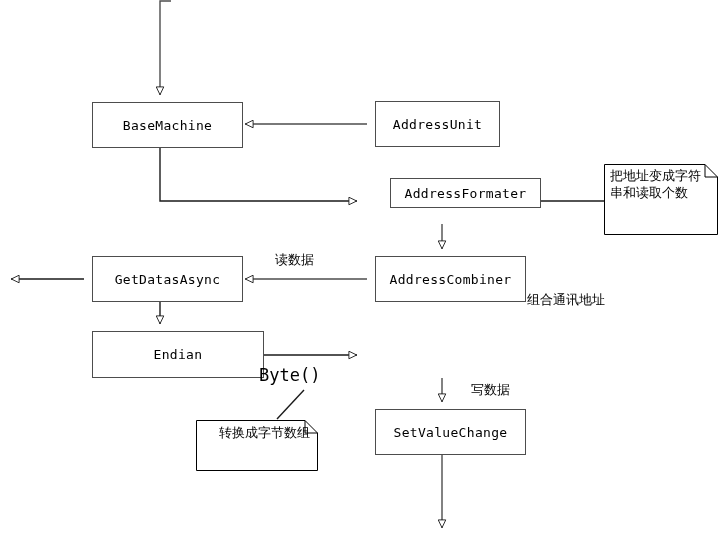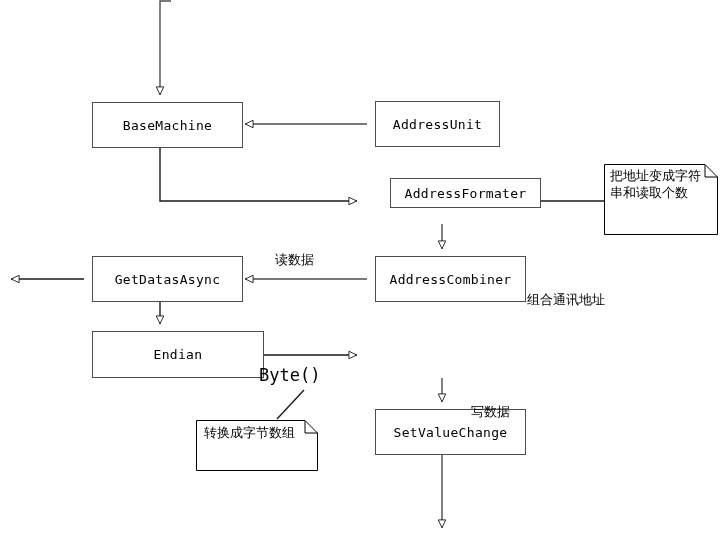--- a/index.html
+++ b/index.html
@@ -158,34 +158,34 @@
     <div class="note-body">
       <span class="note-text">把地址变成字符串和读取个数</span>
     </div>
   </div>
 
   <div class="note" style="left:196px;top:420px;width:122px;height:51px;">
     <svg class="note-shape" viewBox="0 0 122 51" preserveAspectRatio="none" xmlns="http://www.w3.org/2000/svg">
       <path d="M 0.5 0.5 L 109 0.5 L 121.5 13 L 121.5 50.5 L 0.5 50.5 z" fill="#ffffff" stroke="#000000" stroke-width="1"></path>
       <path d="M 109 0.5 L 109 13 L 121.5 13" fill="none" stroke="#000000" stroke-width="1"></path>
     </svg>
-    <div class="note-body" style="text-align:left;padding:4px 8px 4px 8px;">
+    <div class="note-body" style="text-align:right;padding:4px 8px 4px 8px;">
       <span class="note-text">转换成字节数组</span>
     </div>
   </div>
 
   <div class="edge-label" style="left:275px;top:251px;">
     <span>读数据</span>
   </div>
 
   <div class="edge-label mono" style="left:259px;top:366px;">
     <span>Byte()</span>
   </div>
 
-  <div class="edge-label" style="left:471px;top:403px;">
+  <div class="edge-label" style="left:471px;top:381px;">
     <span>写数据</span>
   </div>
 
   <div class="free-label" style="left:527px;top:261px;width:78px;margin-top:29px;">
     <span>组合通讯地址</span>
   </div>
 
 </div>
 
 </body></html>

